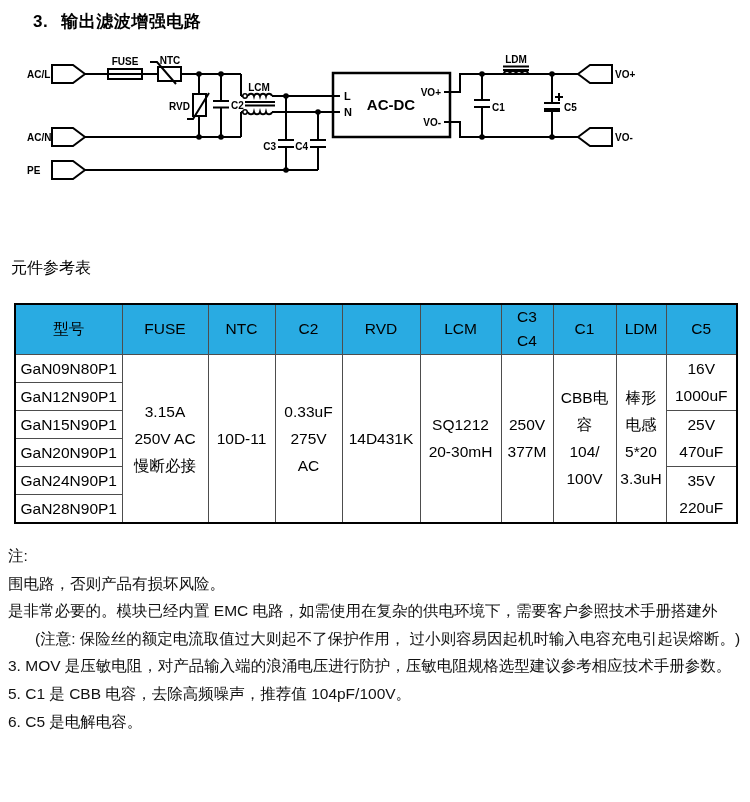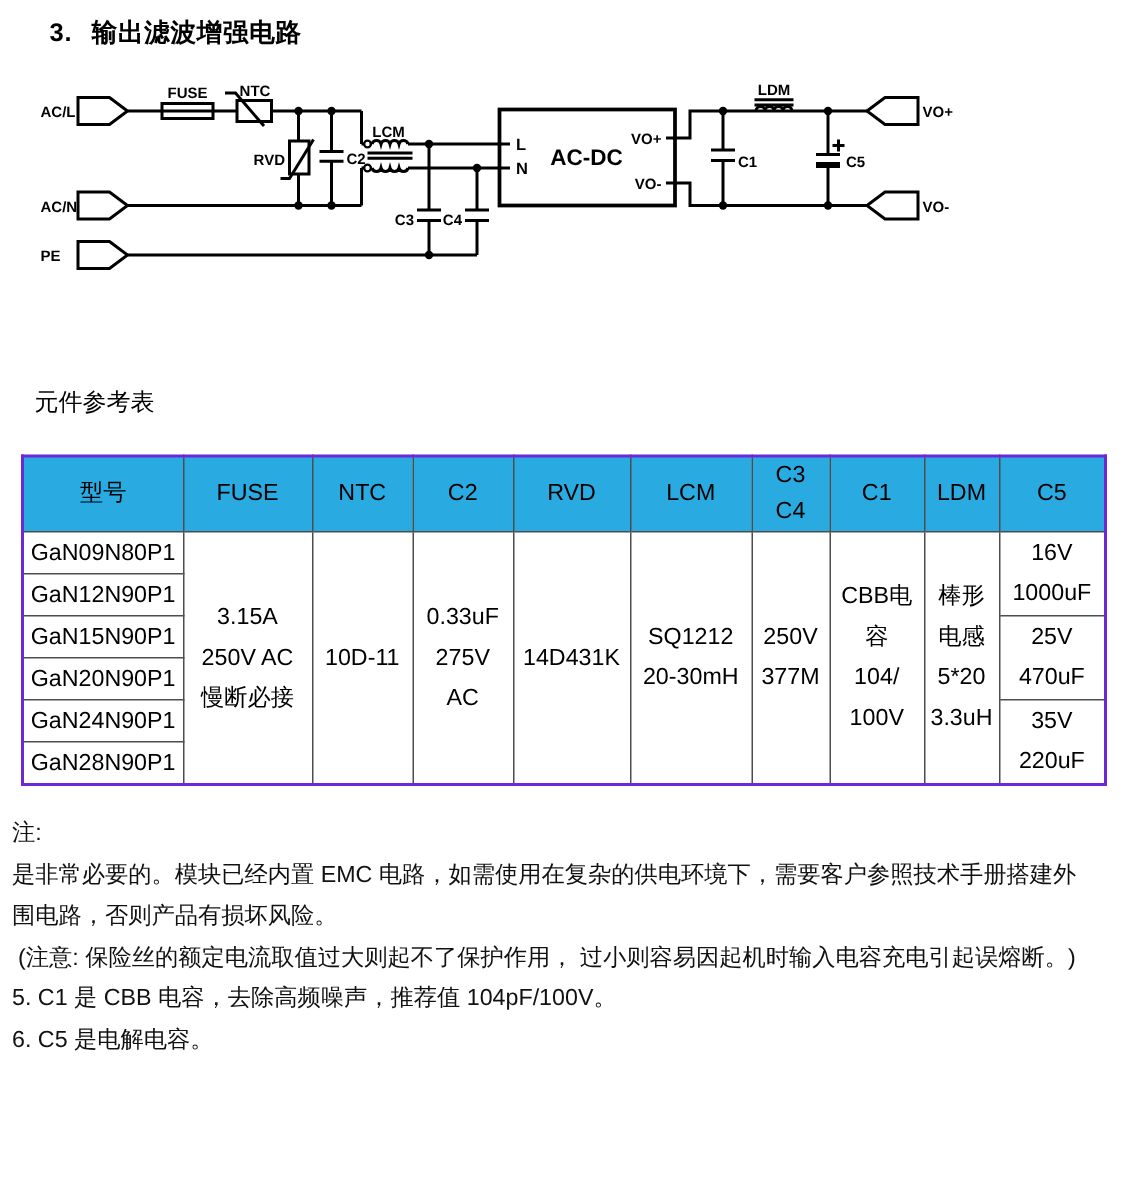--- a/index.html
+++ b/index.html
@@ -8,35 +8,35 @@
     font-family:"Liberation Sans","DejaVu Sans",sans-serif;color:#000;
   }
   .abs{position:absolute;}
   
   #doc-title{left:8px;top:10px;font-size:17px;font-weight:bold;letter-spacing:0.5px;margin-left:25px;}
   #doc-title .num{margin-right:13px;}
   
   #circuit{left:0;top:45px;}
   #circuit text{font-family:"Liberation Sans","DejaVu Sans",sans-serif;font-weight:bold;fill:#000;}
   
-  #tbl-caption{left:23px;top:258px;font-size:16px;}
+  #tbl-caption{left:11px;top:258px;font-size:16px;}
   
   #ref-table{left:14px;top:303px;border-collapse:collapse;table-layout:fixed;width:722px;
     font-size:15.5px;}
   #ref-table th,#ref-table td{
     border:1px solid #4d4d4d;text-align:center;vertical-align:middle;
     white-space:pre-line;padding:0 2px;font-weight:normal;line-height:27px;}
-  #ref-table{border:2px solid #6d28d9;}
+  #ref-table{border:2px solid #000000;}
   #ref-table thead tr{height:50px;}
   #ref-table thead th{background:#29ABE2;line-height:24px;}
   #ref-table tbody tr{height:28px;}
   
   #notes{left:8px;top:542px;width:740px;font-size:15.5px;line-height:27.6px;color:#111;}
   #notes .note-line{white-space:nowrap;}
-  #notes .indent{padding-left:4px;}
+  #notes .indent{padding-left:4px;margin-left:23px;}
 </style>
 </head>
 <body>
 
 <div id="doc-title" class="abs">
   <span class="num">3.</span><span>输出滤波增强电路</span>
 </div>
 
 <svg id="circuit" class="abs" width="750" height="180" viewBox="0 45 750 180">
   <g stroke="#000" stroke-width="2" fill="none">
@@ -229,18 +229,19 @@
 220uF</td>
     </tr>
     <tr>
       <td>GaN28N90P1</td>
     </tr>
   </tbody>
 </table>
 
 <div id="notes" class="abs">
   <div class="note-line">注:</div>
+  <div class="note-line">围电路，否则产品有损坏风险。</div>
   <div class="note-line">是非常必要的。模块已经内置 EMC 电路，如需使用在复杂的供电环境下，需要客户参照技术手册搭建外</div>
-  <div class="note-line">围电路，否则产品有损坏风险。</div>
   <div class="note-line indent">(注意: 保险丝的额定电流取值过大则起不了保护作用， 过小则容易因起机时输入电容充电引起误熔断。)</div>
+  <div class="note-line">3. MOV 是压敏电阻，对产品输入端的浪涌电压进行防护，压敏电阻规格选型建议参考相应技术手册参数。</div>
   <div class="note-line">5. C1 是 CBB 电容，去除高频噪声，推荐值 104pF/100V。</div>
   <div class="note-line">6. C5 是电解电容。</div>
 </div>
 
 </body></html>

